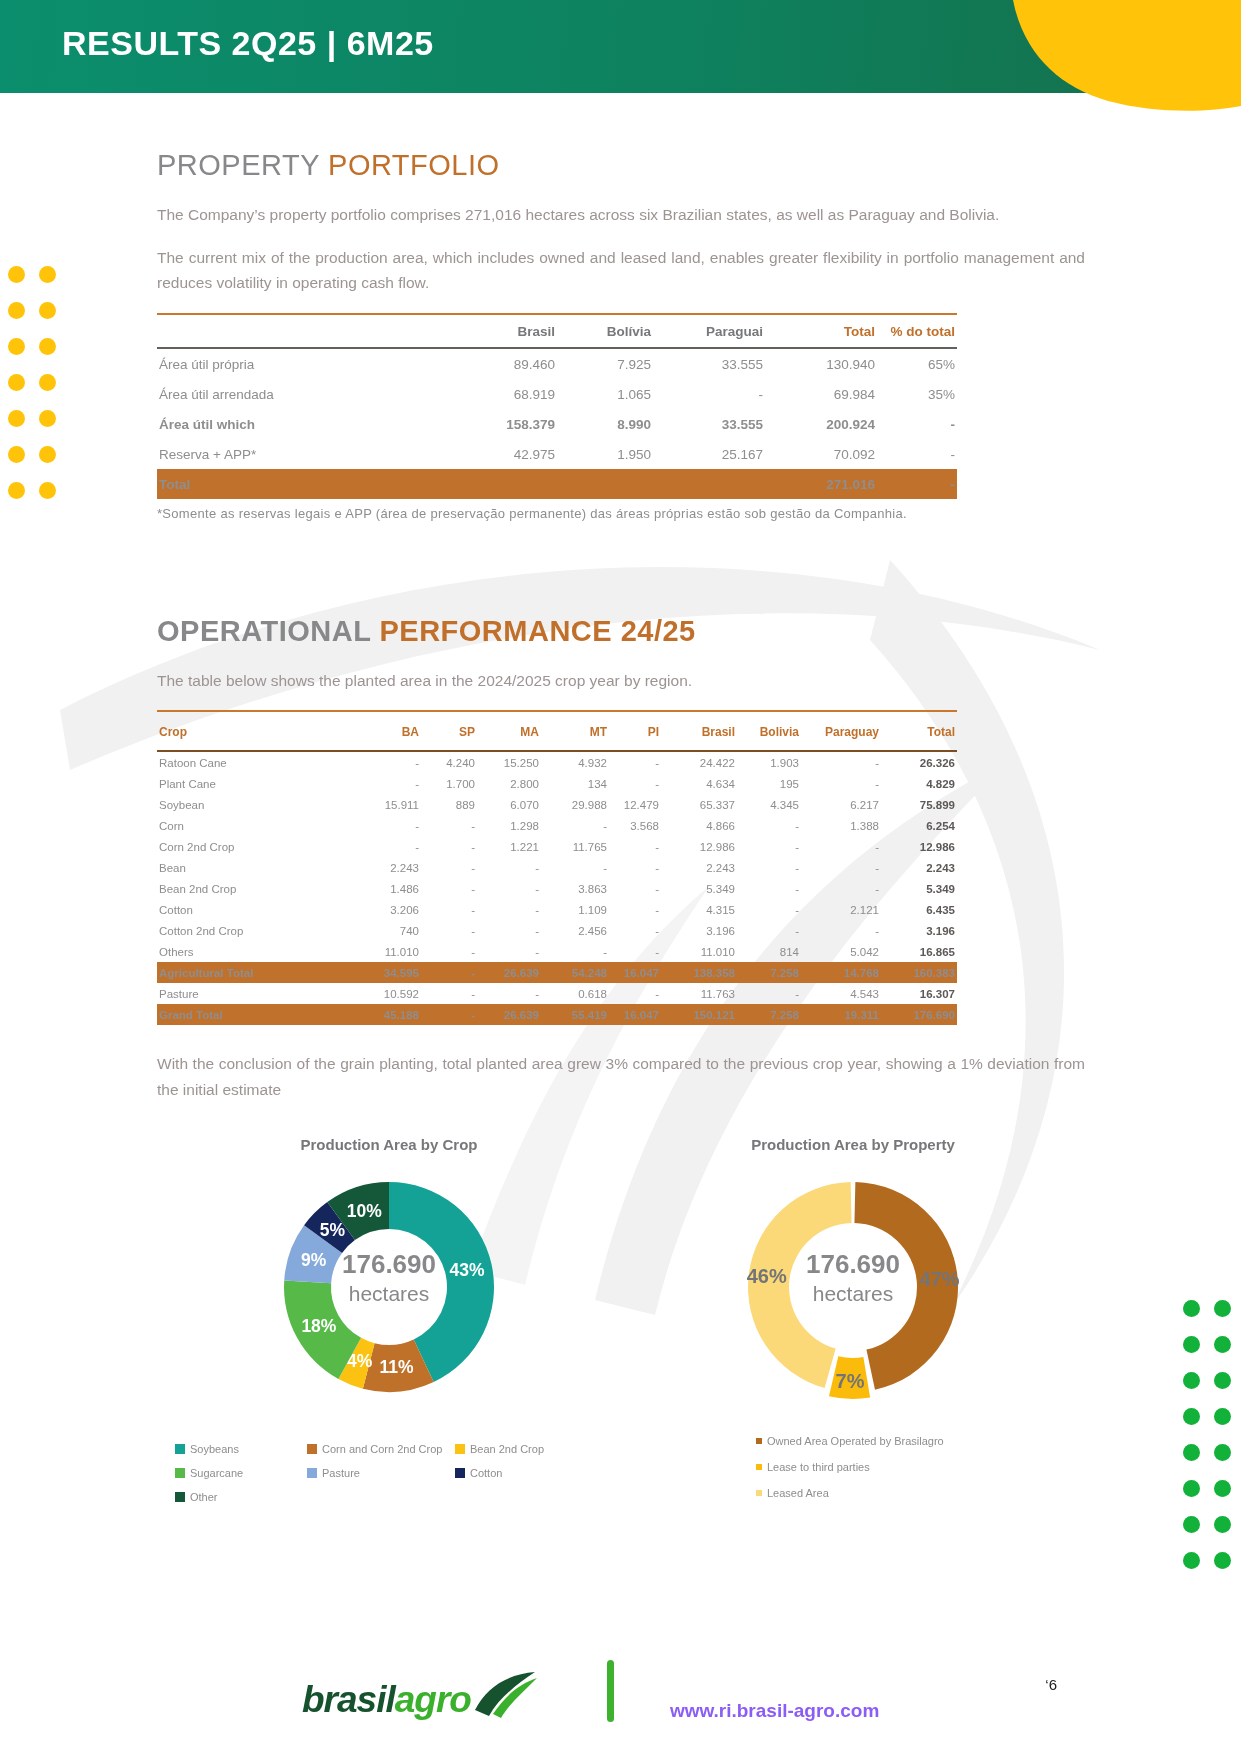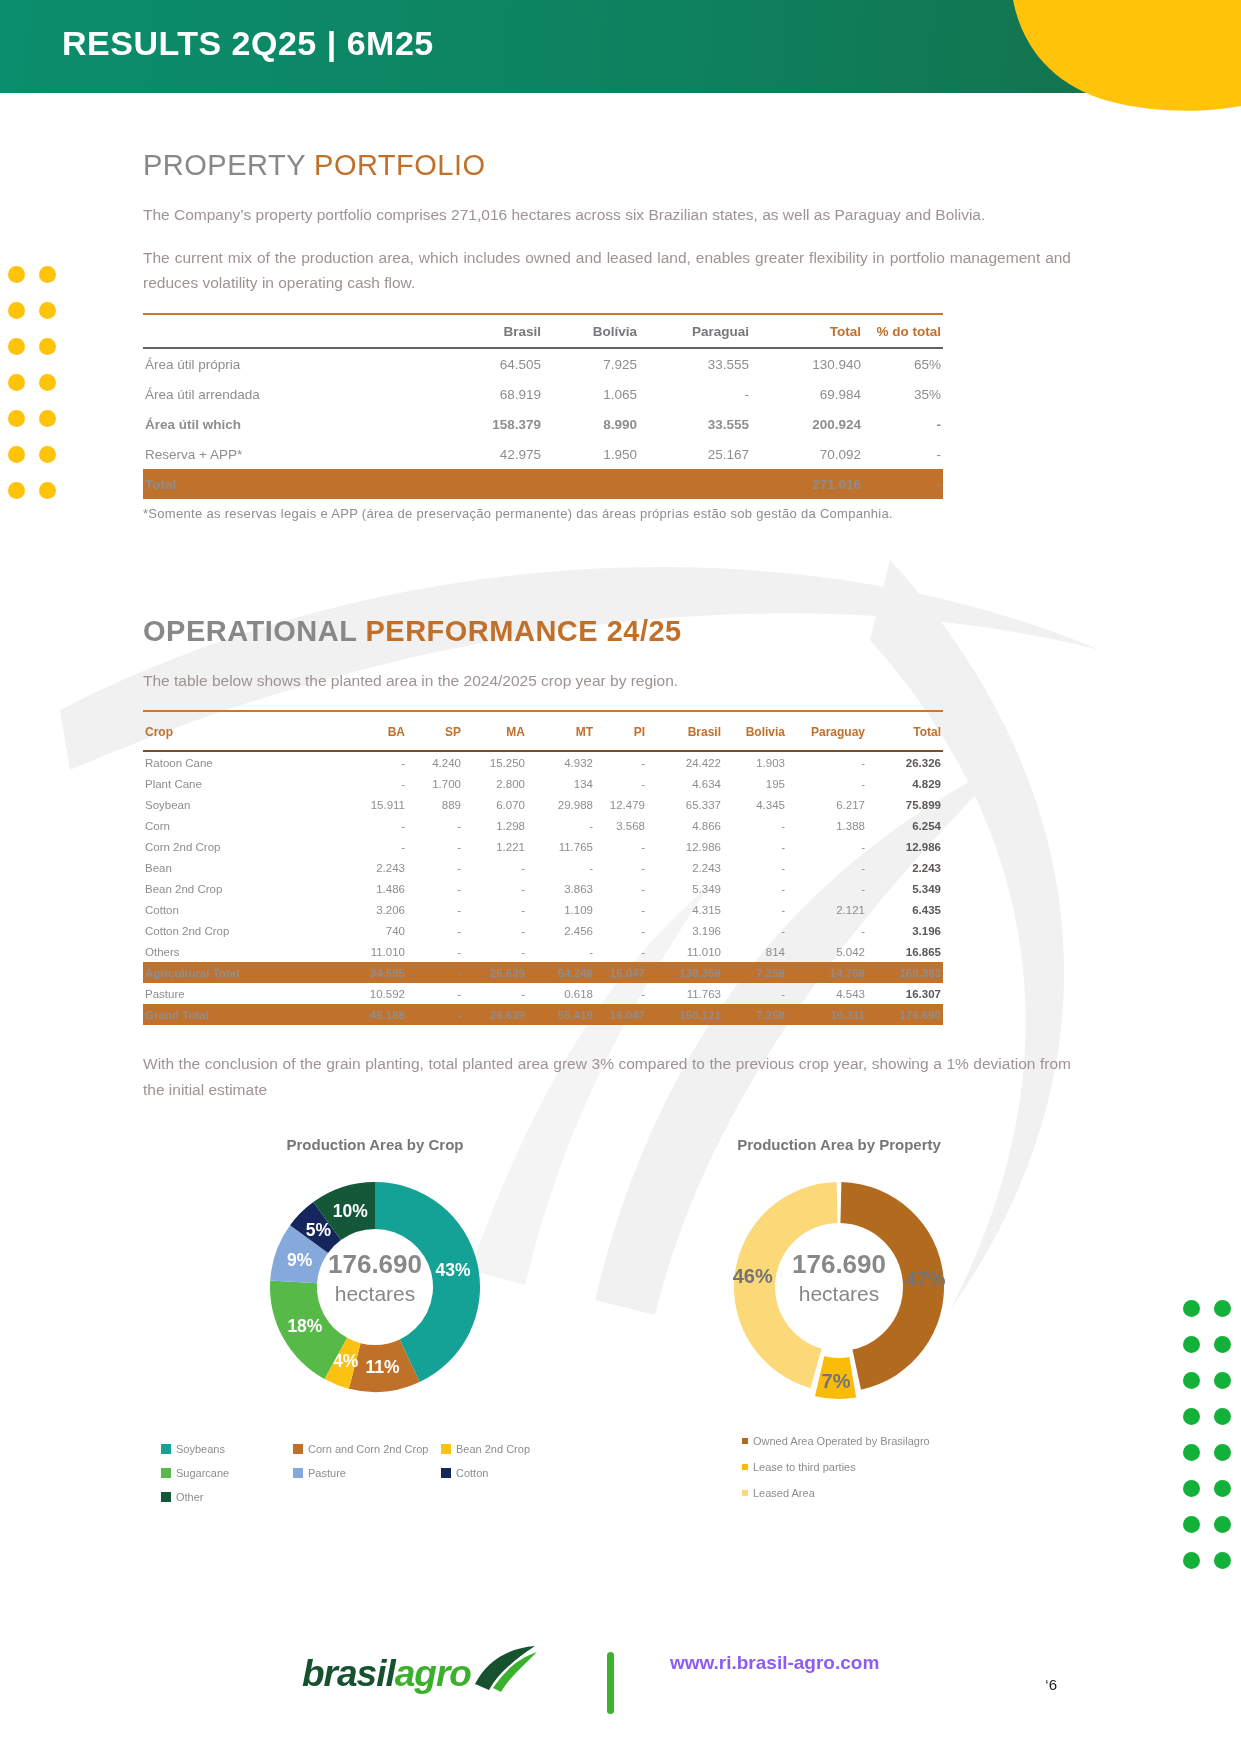--- a/index.html
+++ b/index.html
@@ -17,21 +17,21 @@
     letter-spacing:.5px; font-family:"Liberation Sans","DejaVu Sans",sans-serif; }
   .corner-svg { position:absolute; right:0; top:0; width:228px; height:120px; z-index:3; }
 
   
   .dots { position:absolute; display:grid; grid-template-columns:repeat(2,17px); column-gap:14px; row-gap:19px; z-index:2; }
   .dots span { width:17px; height:17px; border-radius:50%; display:block; }
   .dots-left { left:8px; top:266px; }
   .dots-right { left:1183px; top:1300px; }
 
   
-  .main { position:absolute; left:143px; top:93px; width:928px; z-index:1; }
+  .main { position:absolute; left:157px; top:93px; width:928px; z-index:1; }
 
   h2.sec-title { font-size:29px; letter-spacing:.5px; margin:56px 0 20px 0; font-weight:400; color:#87888a; }
   h2.sec-title .accent { color:#c0702a; }
   h2.sec-title.heavy { font-weight:bold; margin-top:94px; }
   p.body-text { color:#9d9492; font-size:15.5px; line-height:1.65; text-align:justify; margin-bottom:17px; }
 
   
   table { border-collapse:collapse; width:800px; table-layout:fixed; }
   table.t1 { border-top:2px solid #c9782e; margin-top:6px; }
   table.t1 thead th { font-size:13.5px; font-weight:bold; padding:9px 2px 8px; border-bottom:2px solid #63605e; }
@@ -71,21 +71,21 @@
   .legend { margin-top:26px; font-size:11px; color:#8f8d8e; }
   .legend-item { display:flex; align-items:center; margin-bottom:12px; }
   .legend .swatch { width:10px; height:10px; margin-right:5px; flex:0 0 auto; }
   .legend.grid3 { display:grid; grid-template-columns:132px 148px 130px; margin-left:18px; }
   .legend.col { display:block; margin-left:135px; margin-top:18px; }
   .legend.col .swatch { width:6px; height:6px; }
   .legend.col .legend-item { margin-bottom:14px; }
 
   
   .footer { position:absolute; left:0; top:1652px; width:1241px; height:90px; z-index:2; }
-  .footer-inner { display:flex; align-items:flex-start; padding-left:302px; height:70px; }
+  .footer-inner { display:flex; align-items:flex-end; padding-left:302px; height:70px; }
   .logo { display:flex; align-items:center; }
   .logo-text { font-size:37px; font-weight:bold; font-style:italic; letter-spacing:-1px; }
   .logo-brasil { color:#16522e; } .logo-agro { color:#3bb02c; }
   .logo-swoosh { margin-left:2px; margin-top:-8px; }
   .footer-divider { width:7px; height:62px; border-radius:4px; background:#3db22f; margin:0 56px 0 68px; }
   .footer-url { font-size:19px; font-weight:bold; color:#8b5cf6; text-decoration:none; }
   .page-num { position:absolute; right:184px; top:24px; font-size:15px; color:#1a1a1a; }
 </style>
 </head>
 <body>
@@ -157,21 +157,21 @@
               <th class="h-gray">Brasil</th>
               <th class="h-gray">Bolívia</th>
               <th class="h-gray">Paraguai</th>
               <th class="h-accent">Total</th>
               <th class="h-accent">% do total</th>
             </tr>
           </thead>
           <tbody>
             <tr class="normal">
               <td class="first">Área útil própria</td>
-              <td>64.505</td>
+              <td>89.460</td>
               <td>7.925</td>
               <td>33.555</td>
               <td>130.940</td>
               <td>65%</td>
             </tr>
             <tr class="normal">
               <td class="first">Área útil arrendada</td>
               <td>68.919</td>
               <td>1.065</td>
               <td>-</td>

